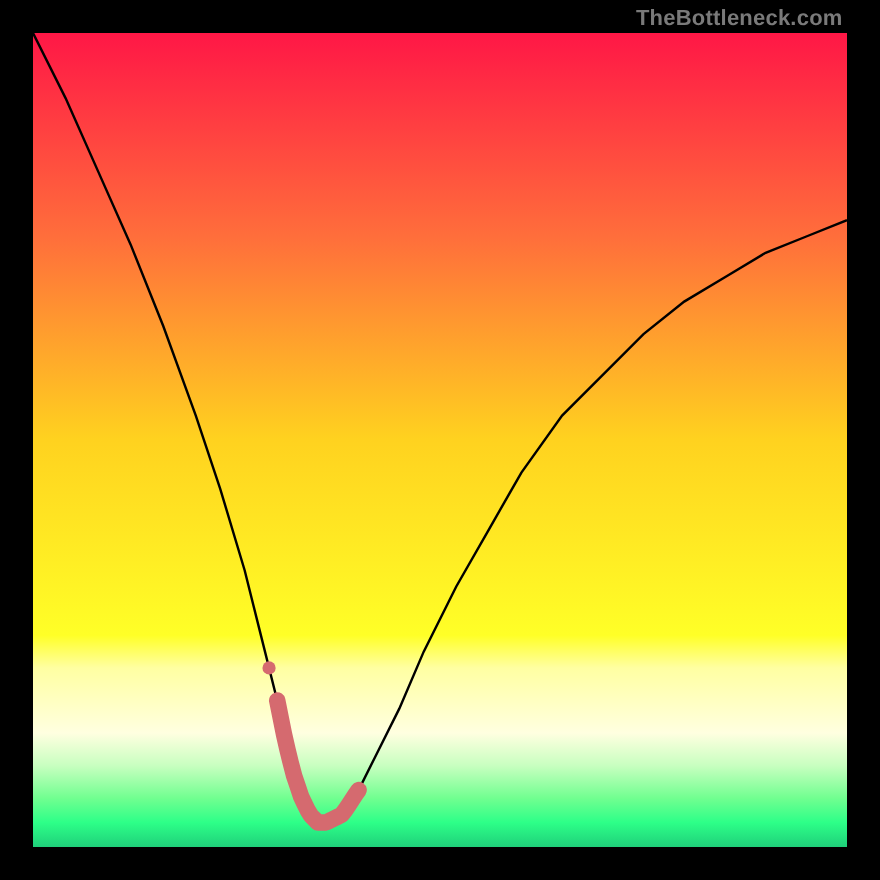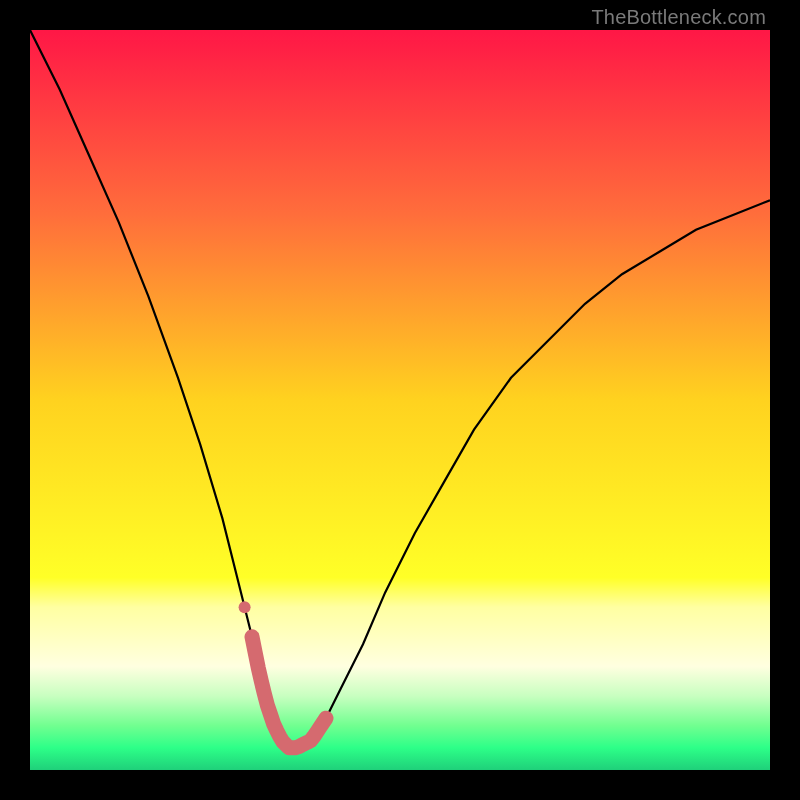--- a/index.html
+++ b/index.html
@@ -17,21 +17,21 @@
     top: 30px;
     width: 740px;
     height: 740px;
     box-sizing: border-box;
   }
   .watermark {
     position: absolute;
     right: 34px;
     top: 6px;
     font-size: 20px;
-    font-weight: 400;
+    font-weight: 700;
     color: #7a7a7a;
     letter-spacing: 0.2px;
   }
   svg { display: block; }
 </style>
 </head>
 <body>
 
 <div class="watermark">TheBottleneck.com</div>
 

